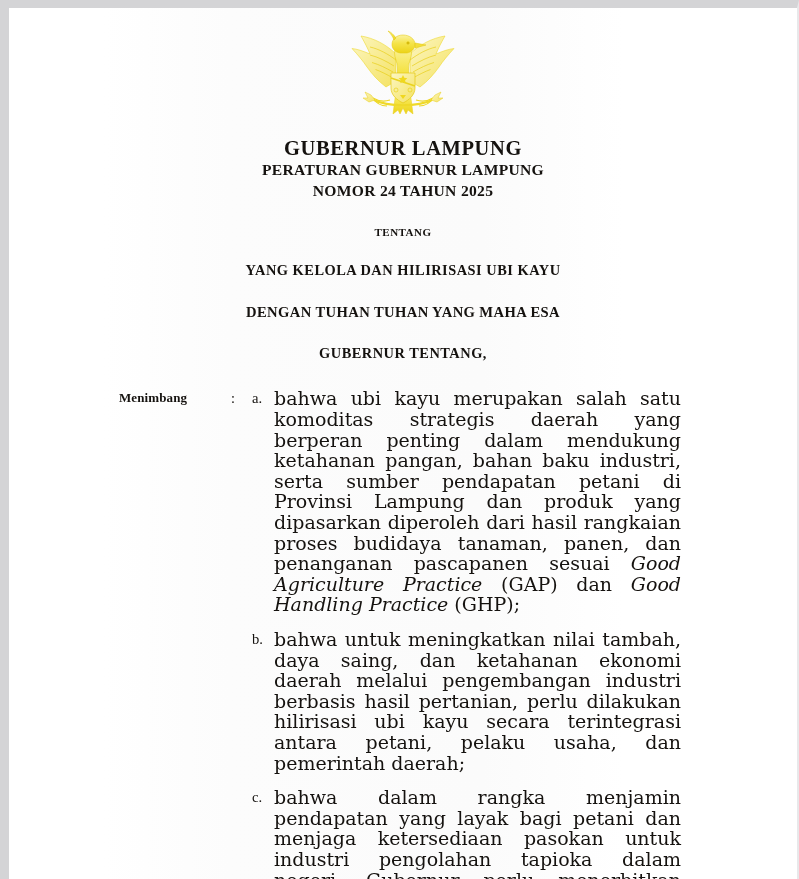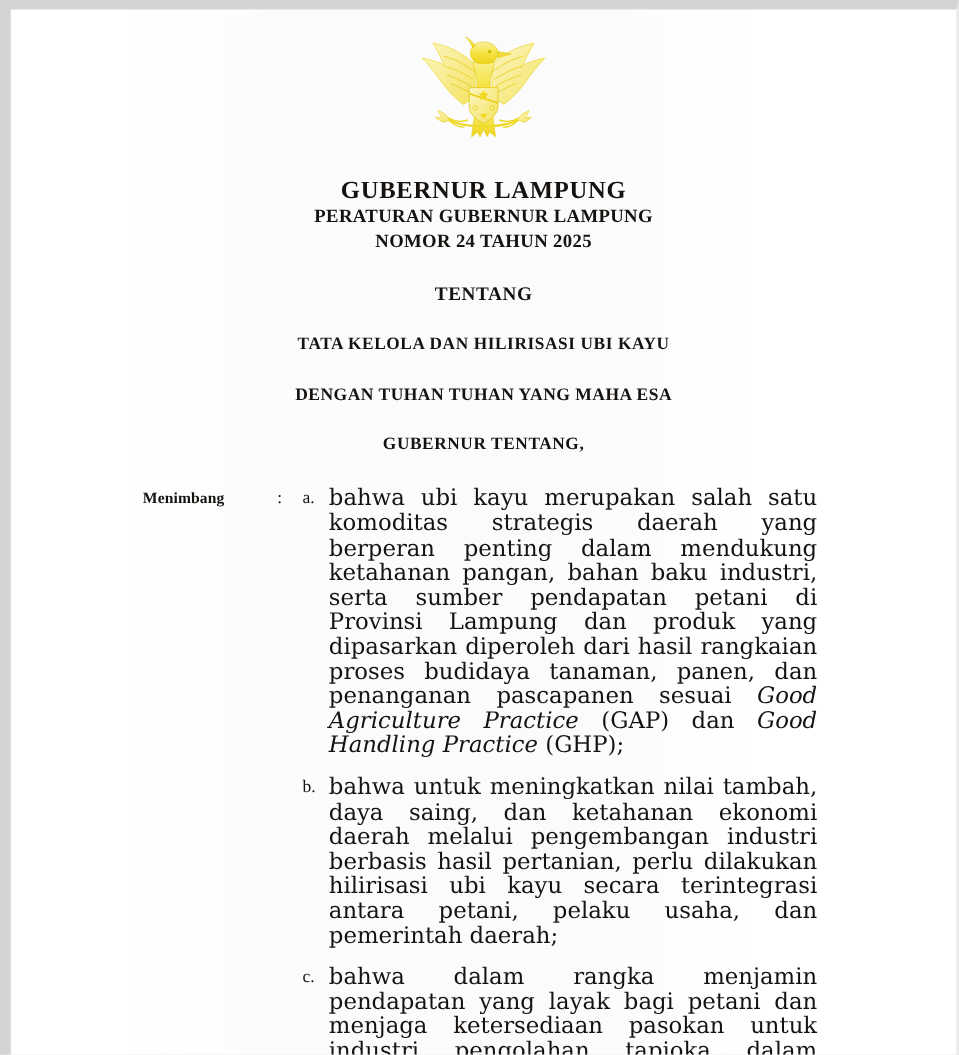--- a/index.html
+++ b/index.html
@@ -52,31 +52,31 @@
 
   
   .hd {
     text-align: center;
     font-weight: bold;
     color: #15120f;
     letter-spacing: 0.2px;
   }
   .hd-main {
     font-size: 20.5px;
-    margin-top: 28px;
+    margin-top: 17px;
     letter-spacing: 0.6px;
   }
   .hd-sub {
     font-size: 15.6px;
     line-height: 1.33;
     letter-spacing: 0.3px;
     text-align: center;
   }
   .hd-tentang {
-    font-size: 16px;
+    font-size: 11px;
     margin-top: 25px;
     letter-spacing: 0.5px;
   }
   .hd-title {
     font-size: 14.4px;
     margin-top: 24px;
     letter-spacing: 0.5px;
   }
   .hd-rahmat {
     font-size: 14.6px;
@@ -229,21 +229,21 @@
 
     <div class="hd hd-main">GUBERNUR LAMPUNG</div>
 
     <div class="hd hd-sub">
       <div>PERATURAN GUBERNUR LAMPUNG</div>
       <div>NOMOR  24 TAHUN 2025</div>
     </div>
 
     <div class="hd hd-tentang">TENTANG</div>
 
-    <div class="hd hd-title">TATA KELOLA DAN HILIRISASI UBI KAYU</div>
+    <div class="hd hd-title">YANG KELOLA DAN HILIRISASI UBI KAYU</div>
 
     <div class="hd hd-rahmat">DENGAN TUHAN TUHAN YANG MAHA ESA</div>
 
     <div class="hd hd-gub2">GUBERNUR TENTANG,</div>
 
     <div class="block">
       <div class="lbl">Menimbang</div>
       <div class="colon">:</div>
       <div class="items">
           <div class="item">

